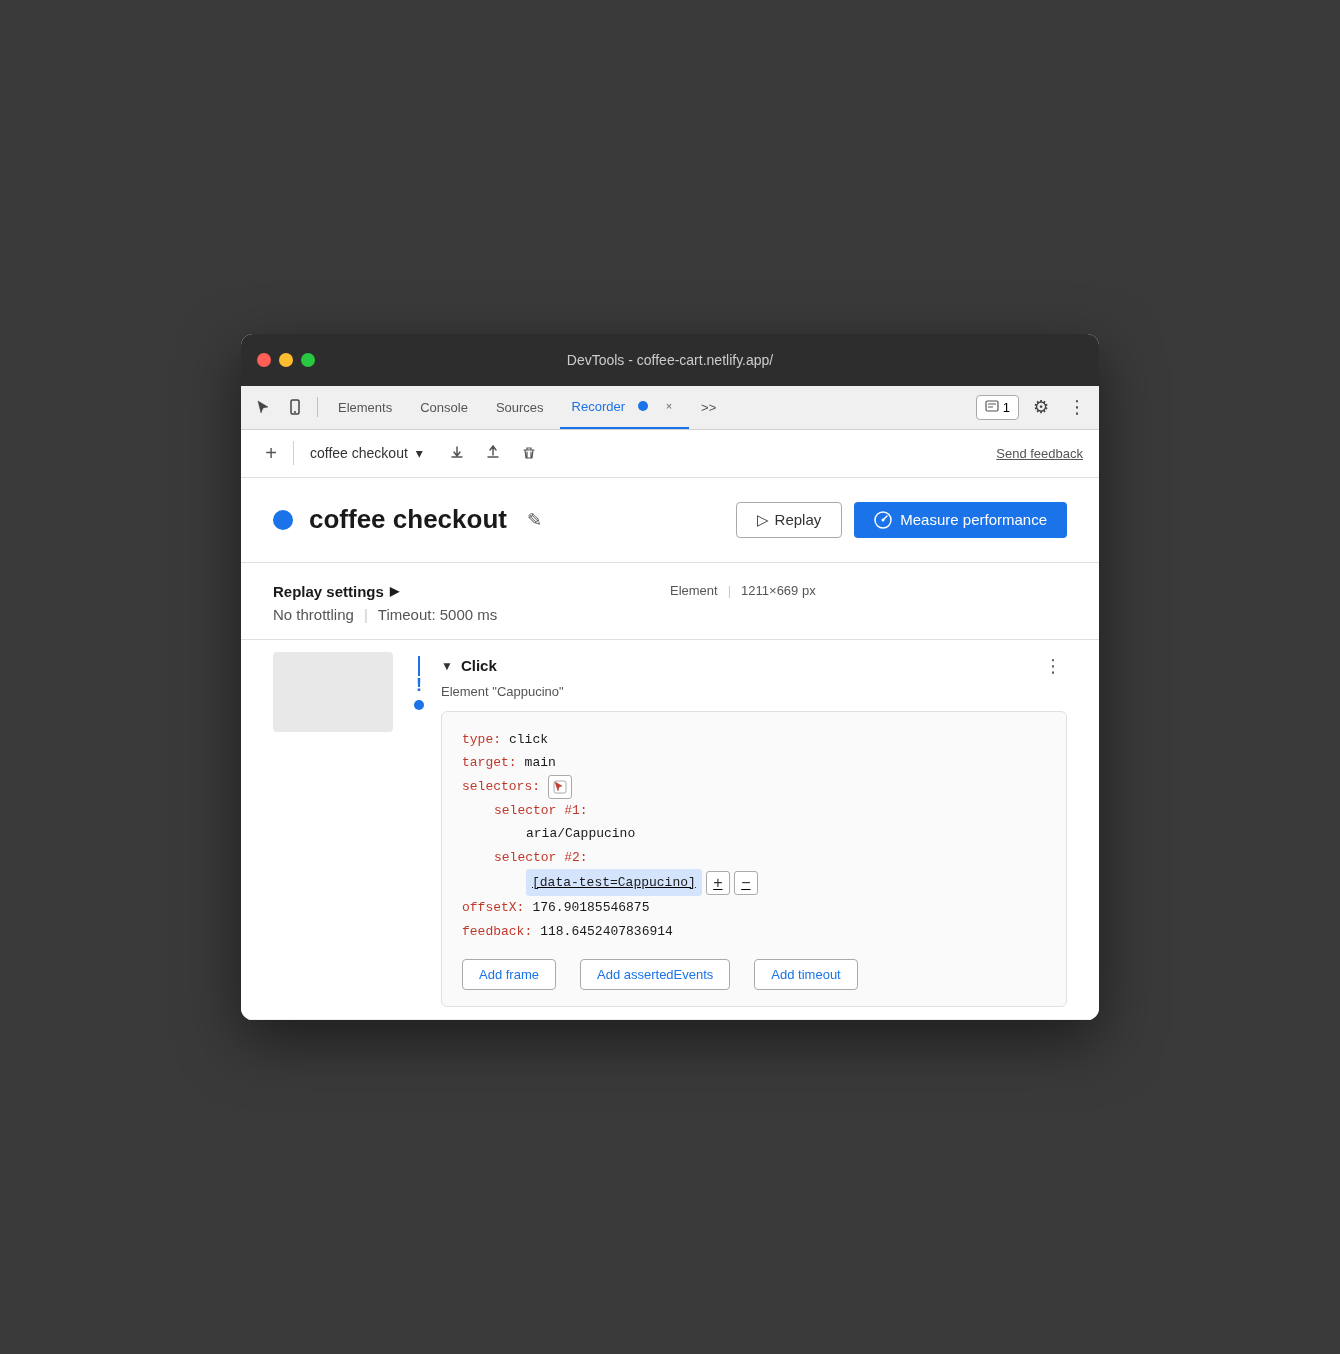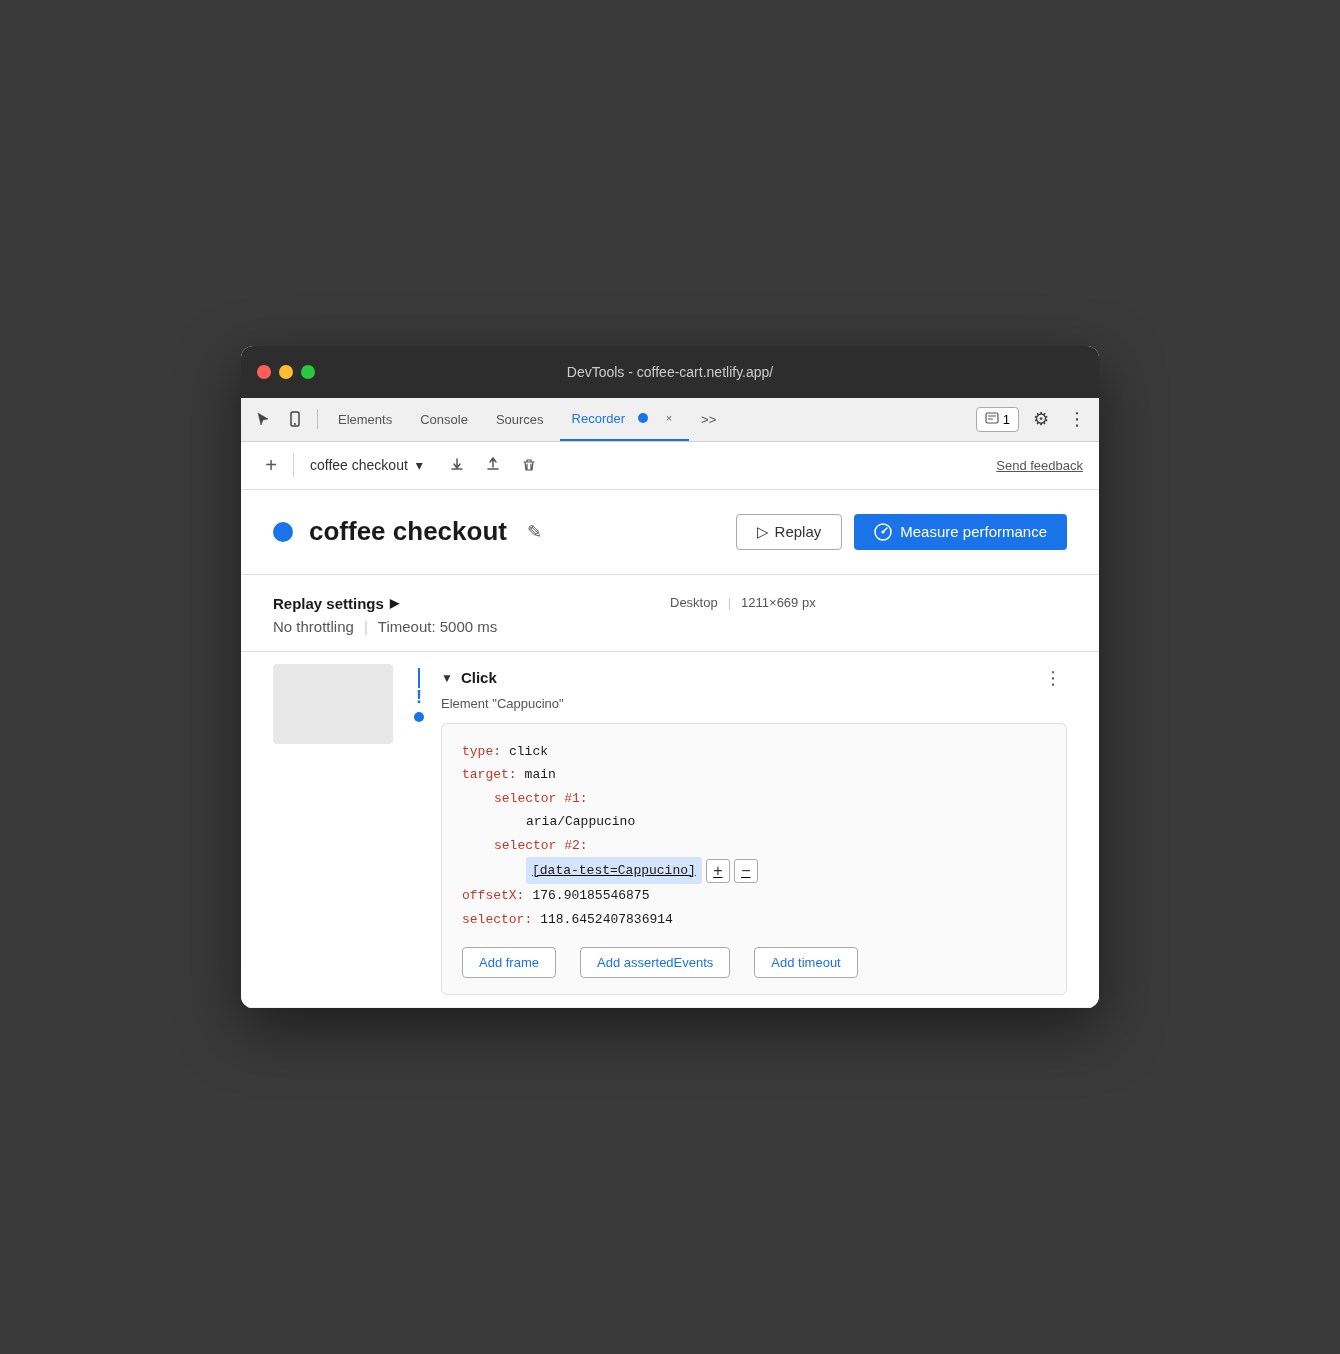--- a/index.html
+++ b/index.html
@@ -650,21 +650,21 @@
           <span class="arrow">▶</span>
         </div>
         <div class="settings-details">
           <span>No throttling</span>
           <span class="settings-detail-separator">|</span>
           <span>Timeout: 5000 ms</span>
         </div>
       </div>
       <div class="settings-right">
         <div class="env-details">
-          <span>Desktop</span>
+          <span>Element</span>
           <span class="settings-detail-separator">|</span>
           <span>1211×669 px</span>
         </div>
       </div>
     </div>
 
     <div class="steps-section">
       <div class="step-item">
 
         <div class="step-thumbnail"></div>
@@ -685,20 +685,29 @@
 
           <div class="code-block">
             <div class="code-line">
               <span class="code-key">type:</span>
               <span class="code-val"> click</span>
             </div>
             <div class="code-line">
               <span class="code-key">target:</span>
               <span class="code-val"> main</span>
             </div>
+            <div class="code-line">
+              <span class="code-key">selectors:</span>
+              <span class="picker-icon">
+                <svg width="14" height="14" viewBox="0 0 14 14" fill="none">
+                  <path d="M2 2l7 4-3 1-1 4z" fill="#c0392b" stroke="#c0392b" stroke-width="0.5"></path>
+                  <rect x="1" y="1" width="12" height="12" rx="2" stroke="#aaa" stroke-width="1" fill="none"></rect>
+                </svg>
+              </span>
+            </div>
             <div class="code-line code-indent">
               <span class="code-key">selector #1:</span>
             </div>
             <div class="code-line code-indent" style="margin-left:64px;">
               <span class="code-val">aria/Cappucino</span>
             </div>
             <div class="code-line code-indent">
               <span class="code-key">selector #2:</span>
             </div>
             <div class="code-line code-indent" style="margin-left:64px;">
@@ -706,21 +715,21 @@
                 <span class="selector-highlight">[data-test=Cappucino]</span>
                 <button class="selector-btn">+</button>
                 <button class="selector-btn">−</button>
               </span>
             </div>
             <div class="code-line">
               <span class="code-key">offsetX:</span>
               <span class="code-val"> 176.90185546875</span>
             </div>
             <div class="code-line">
-              <span class="code-key">selector:</span>
+              <span class="code-key">feedback:</span>
               <span class="code-val"> 118.6452407836914</span>
             </div>
 
             <div class="action-buttons">
               <button class="action-btn">Add frame</button>
               <button class="action-btn">Add assertedEvents</button>
               <button class="action-btn">Add timeout</button>
             </div>
           </div>
         </div>

